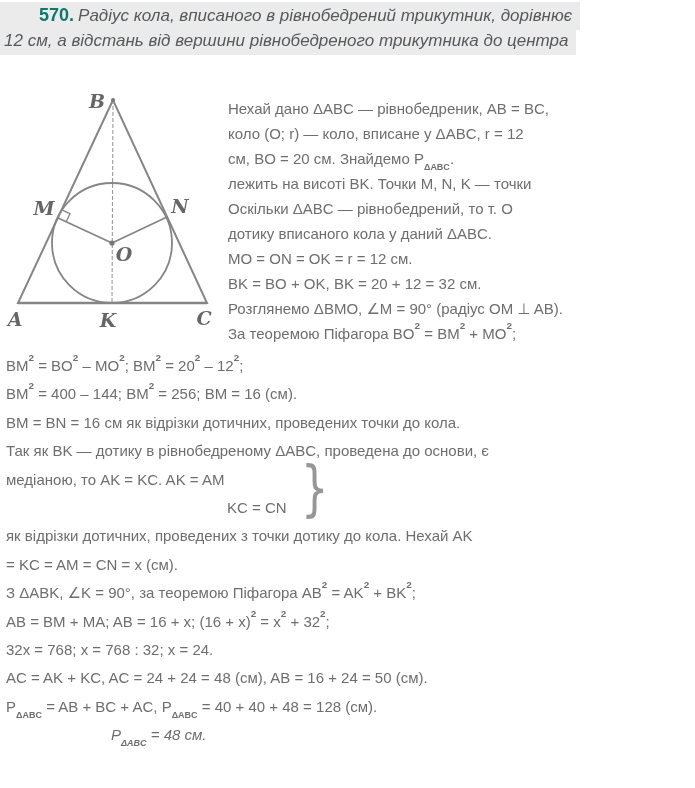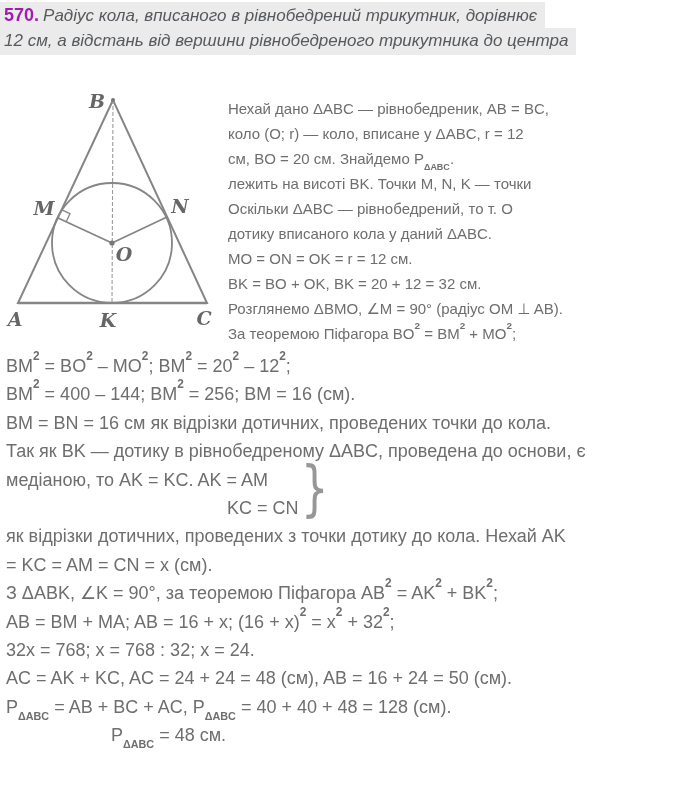--- a/index.html
+++ b/index.html
@@ -19,44 +19,45 @@
     font-style:italic; color:#56595d;
   }
   .problem .line { white-space:nowrap; height:26px; }
   .problem .hl {
     background:#ebebeb;
     display:inline-block;
     padding:0 8px 1px 4px;
   }
   .problem .num {
     font-style:normal; font-weight:bold;
-    color:#a21caf; font-size:18px;
+    color:#0f766e; font-size:18px;
     padding-right:4px;
+    margin-left:35px;
   }
 
   
   .figure-wrap { position:absolute; left:4px; top:88px; width:226px; height:254px; }
   .fig-label {
     font-family:"DejaVu Serif",serif;
     font-style:italic; font-weight:bold;
     font-size:19px; fill:#666666;
   }
 
   
   .right-col {
     position:absolute; left:228px; top:96px; width:467px;
     font-size:15px; line-height:25px; color:#6e6e6e;
   }
   .bottom-col {
     position:absolute; left:6px; top:352px; width:689px;
-    font-size:18px; line-height:28.4px; color:#6e6e6e;
+    font-size:15px; line-height:28.4px; color:#6e6e6e;
   }
   .sline { white-space:nowrap; }
   .indent-kc   { padding-left:221px; }
-  .indent-final{ padding-left:105px; }
+  .indent-final{ padding-left:105px;font-style:italic; }
 
   sup {
     font-size:0.66em; font-weight:bold;
     position:relative; top:-0.42em; line-height:0;
   }
   sub {
     font-size:0.60em; font-weight:bold;
     position:relative; top:0.22em; line-height:0;
   }
 

